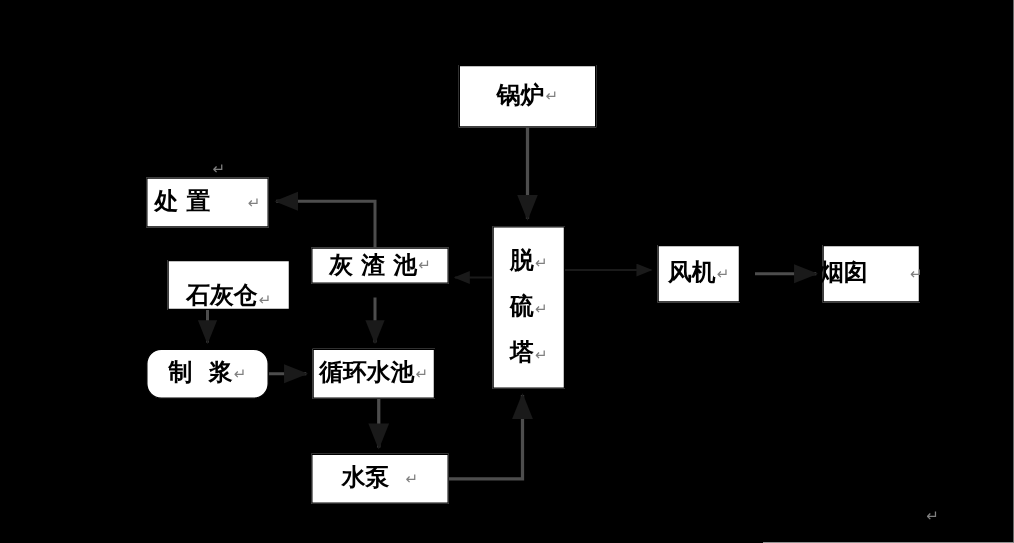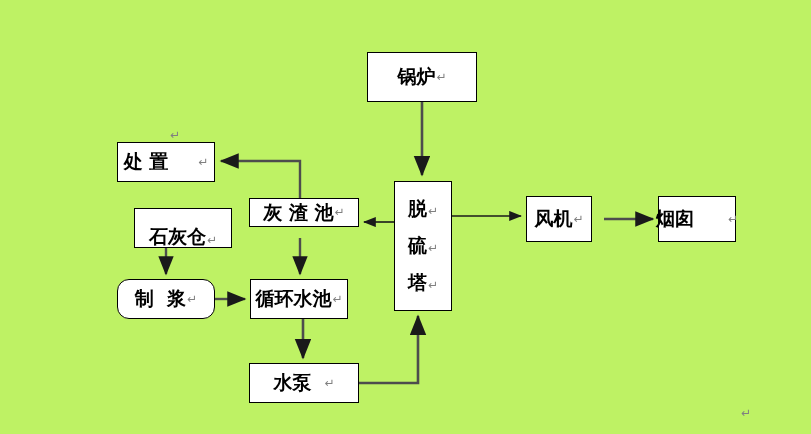--- a/index.html
+++ b/index.html
@@ -8,21 +8,21 @@
     padding: 0;
     background: #ffffff;
   }
   body {
     font-family: "DejaVu Sans", "Liberation Sans", sans-serif;
   }
   #canvas {
     position: relative;
     width: 811px;
     height: 434px;
-    background: #bef264;
+    background: #000000;
     overflow: hidden;
   }
   .node {
     position: absolute;
     box-sizing: border-box;
     border: 1.6px solid #000000;
     background: #ffffff;
     display: flex;
     align-items: center;
     justify-content: center;

